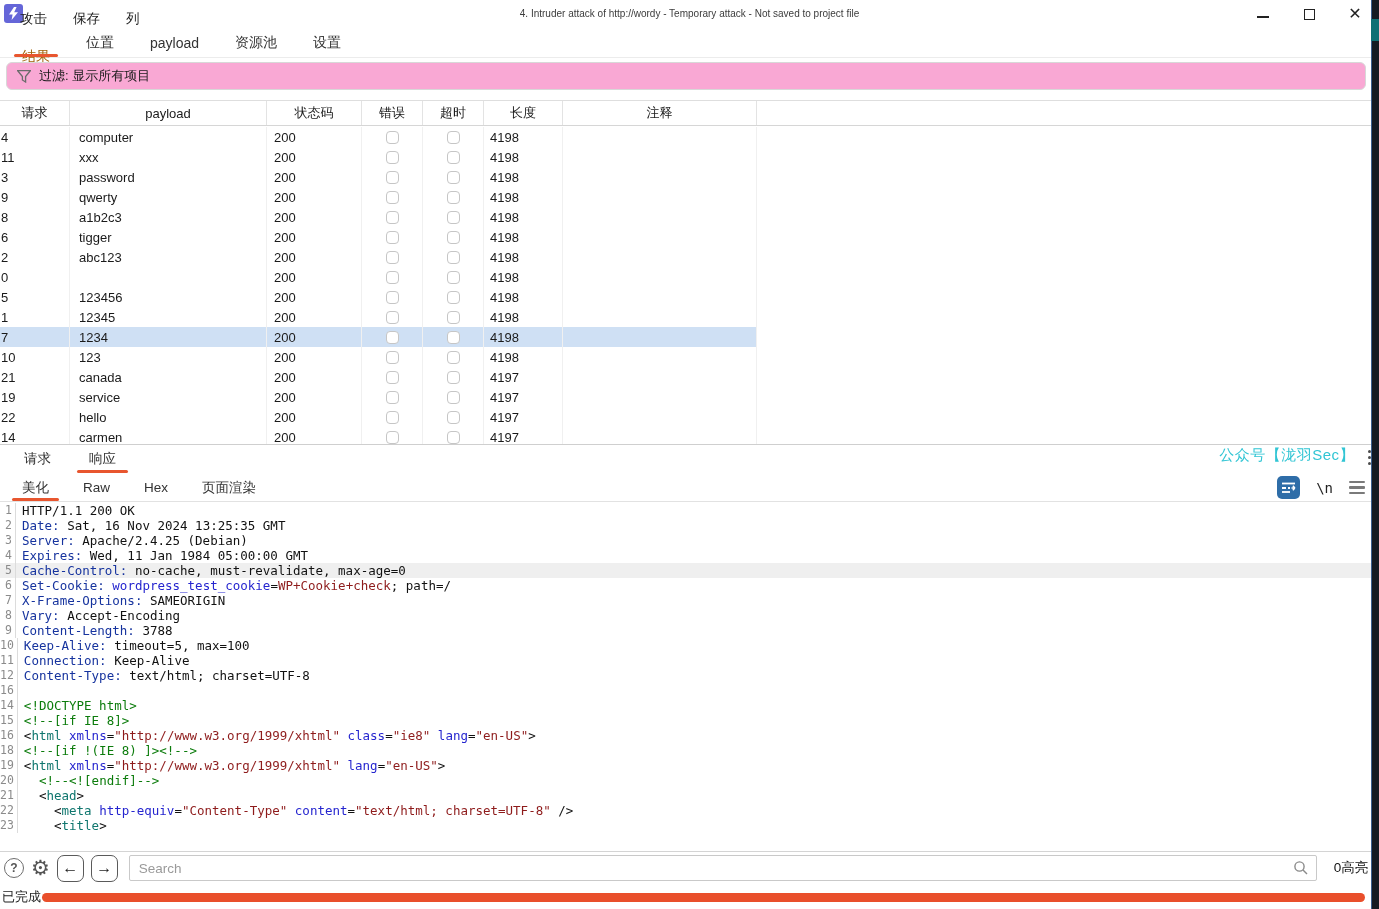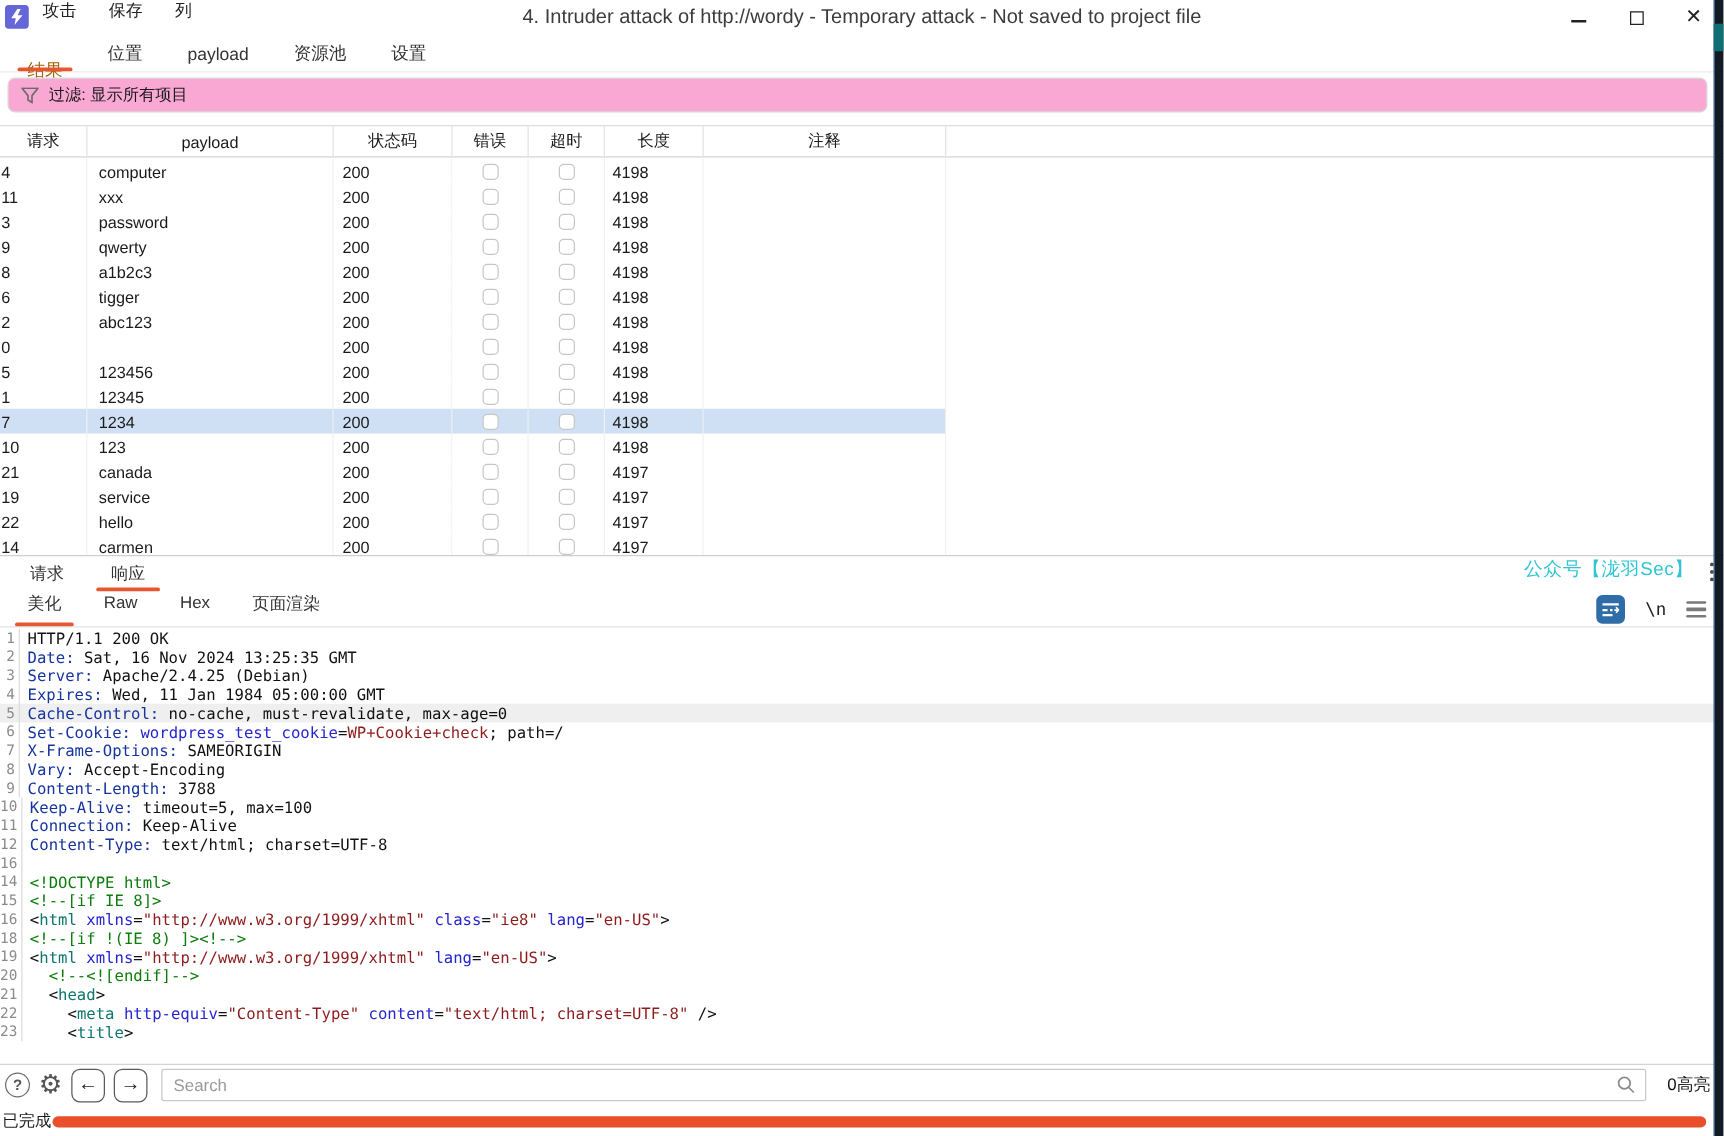--- a/index.html
+++ b/index.html
@@ -2,23 +2,23 @@
 <html><head>
 <meta charset="utf-8">
 <style>
   * { box-sizing: border-box; margin: 0; padding: 0; }
   body { font-family: "Liberation Sans", sans-serif; background:#fff; }
   .app { position:relative; width:1379px; height:909px; background:#fff; overflow:hidden; font-size:13px; color:#1a1a1a; }
 
   
   .titlebar { position:absolute; top:0; left:0; width:100%; height:28px; background:#fff; }
   .app-icon { position:absolute; left:4px; top:4px; width:19px; height:19px; background:#6566d8; border-radius:3px; display:flex; align-items:center; justify-content:center; }
-  .menus { position:absolute; left:34px; top:0; height:28px; display:flex; align-items:flex-start; gap:26px; }
+  .menus { position:absolute; left:20px; top:0; height:28px; display:flex; align-items:flex-end; gap:26px; }
   .menu-item { font-size:13.5px; color:#222; cursor:default; }
-  .win-title { position:absolute; left:0; right:0; top:0; height:28px; line-height:28px; text-align:center; color:#3c3c3c; font-size:16px; }
+  .win-title { position:absolute; left:0; right:0; top:0; height:28px; line-height:28px; text-align:center; color:#3c3c3c; font-size:10px; }
   .win-controls { position:absolute; right:16px; top:0; height:28px; display:flex; align-items:center; gap:30px; }
   .wc { width:16px; height:16px; display:flex; align-items:center; justify-content:center; color:#222; }
   .wc-min { width:12px; height:2px; background:#222; align-self:center; margin-top:6px; }
   .wc-max { width:11px; height:11px; border:1.6px solid #222; }
   .wc-close { font-size:16px; line-height:16px; }
 
   
   .tabbar { position:absolute; top:28px; left:0; width:100%; height:30px; display:flex; align-items:stretch; padding-left:8px; gap:8px; border-bottom:1px solid #ececec; background:#fff; }
   .mtab { position:relative; padding:0 14px; display:flex; align-items:center; font-size:14px; color:#333; }
   .mtab.sel { color:#a16207;margin-top:28px; }
@@ -48,21 +48,21 @@
 
   
   .msgtabs { position:absolute; top:444px; left:0; width:100%; height:29px; border-top:1px solid #cfcfcf; background:#fff; display:flex; align-items:stretch; padding-left:8px; gap:6px; }
   .mstab { position:relative; padding:0 16px; display:flex; align-items:center; font-size:13.5px; color:#333; }
   .mstab.sel::after { content:""; position:absolute; left:4px; right:4px; bottom:0; height:3px; background:#e8562f; border-radius:2px; }
   .brand { position:absolute; right:24px; top:446px; font-size:15px; color:#31c5d4; letter-spacing:0.5px; }
   .kebab { position:absolute; right:8px; top:450px; display:flex; flex-direction:column; gap:3px; }
   .kebab i { width:3px; height:3px; border-radius:50%; background:#4a4a4a; }
 
   .viewtabs { position:absolute; top:474px; left:0; width:100%; height:28px; border-bottom:1px solid #e2e2e2; background:#fff; display:flex; align-items:stretch; padding-left:8px; gap:6px; }
-  .vtab { position:relative; padding:0 14px; display:flex; font-size:13.5px; color:#333; }
+  .vtab { position:relative; padding:0 14px; display:flex; align-items:center; font-size:13.5px; color:#333; }
   .vtab.sel::after { content:""; position:absolute; left:4px; right:4px; bottom:0; height:3px; background:#e8562f; border-radius:2px; }
   .view-icons { position:absolute; right:14px; top:476px; display:flex; align-items:center; gap:16px; }
   .wrap-btn { width:23px; height:23px; background:#2e6da8; border-radius:5px; display:flex; align-items:center; justify-content:center; }
   .nl-glyph { font-size:14px; color:#222; font-family:"DejaVu Sans Mono", monospace; }
   .ham { display:flex; flex-direction:column; gap:3px; }
   .ham i { width:16px; height:2.4px; background:#7a7a7a; border-radius:1px; }
 
   
   .code { position:absolute; top:503px; left:0; width:1371px; height:348px; background:#fff; font-family:"DejaVu Sans Mono", monospace; font-size:12.5px; line-height:15px; overflow:hidden; }
   .cl { display:flex; height:15px; white-space:pre; }

